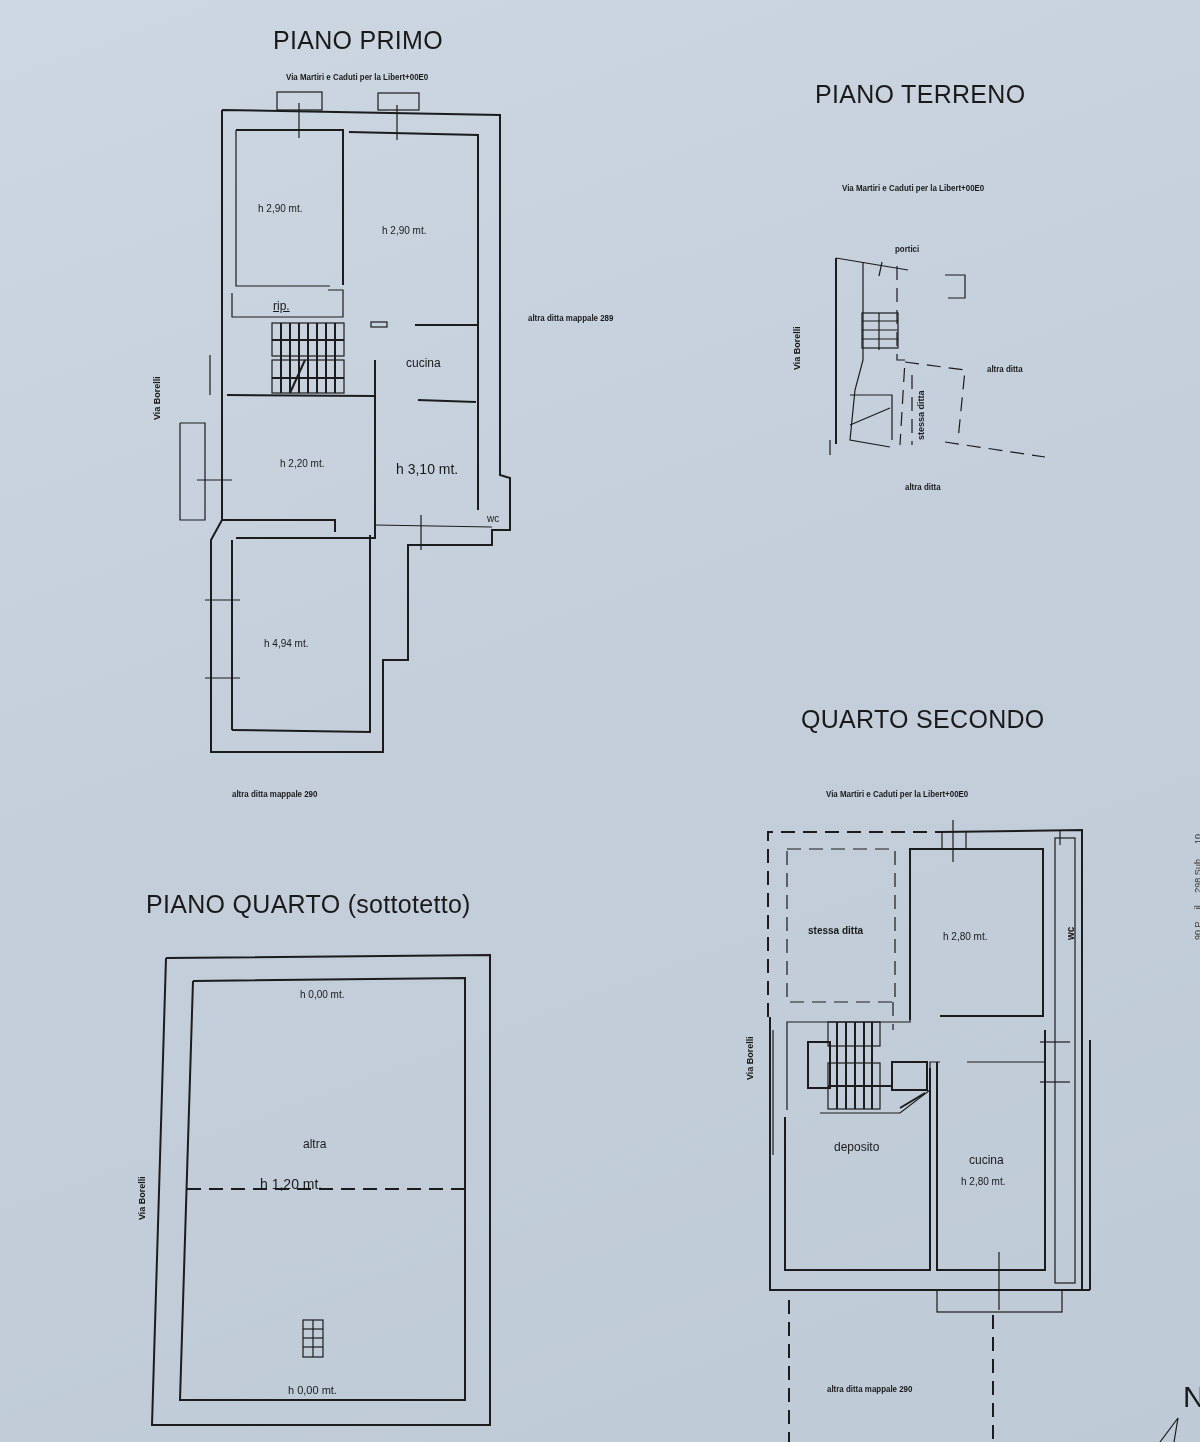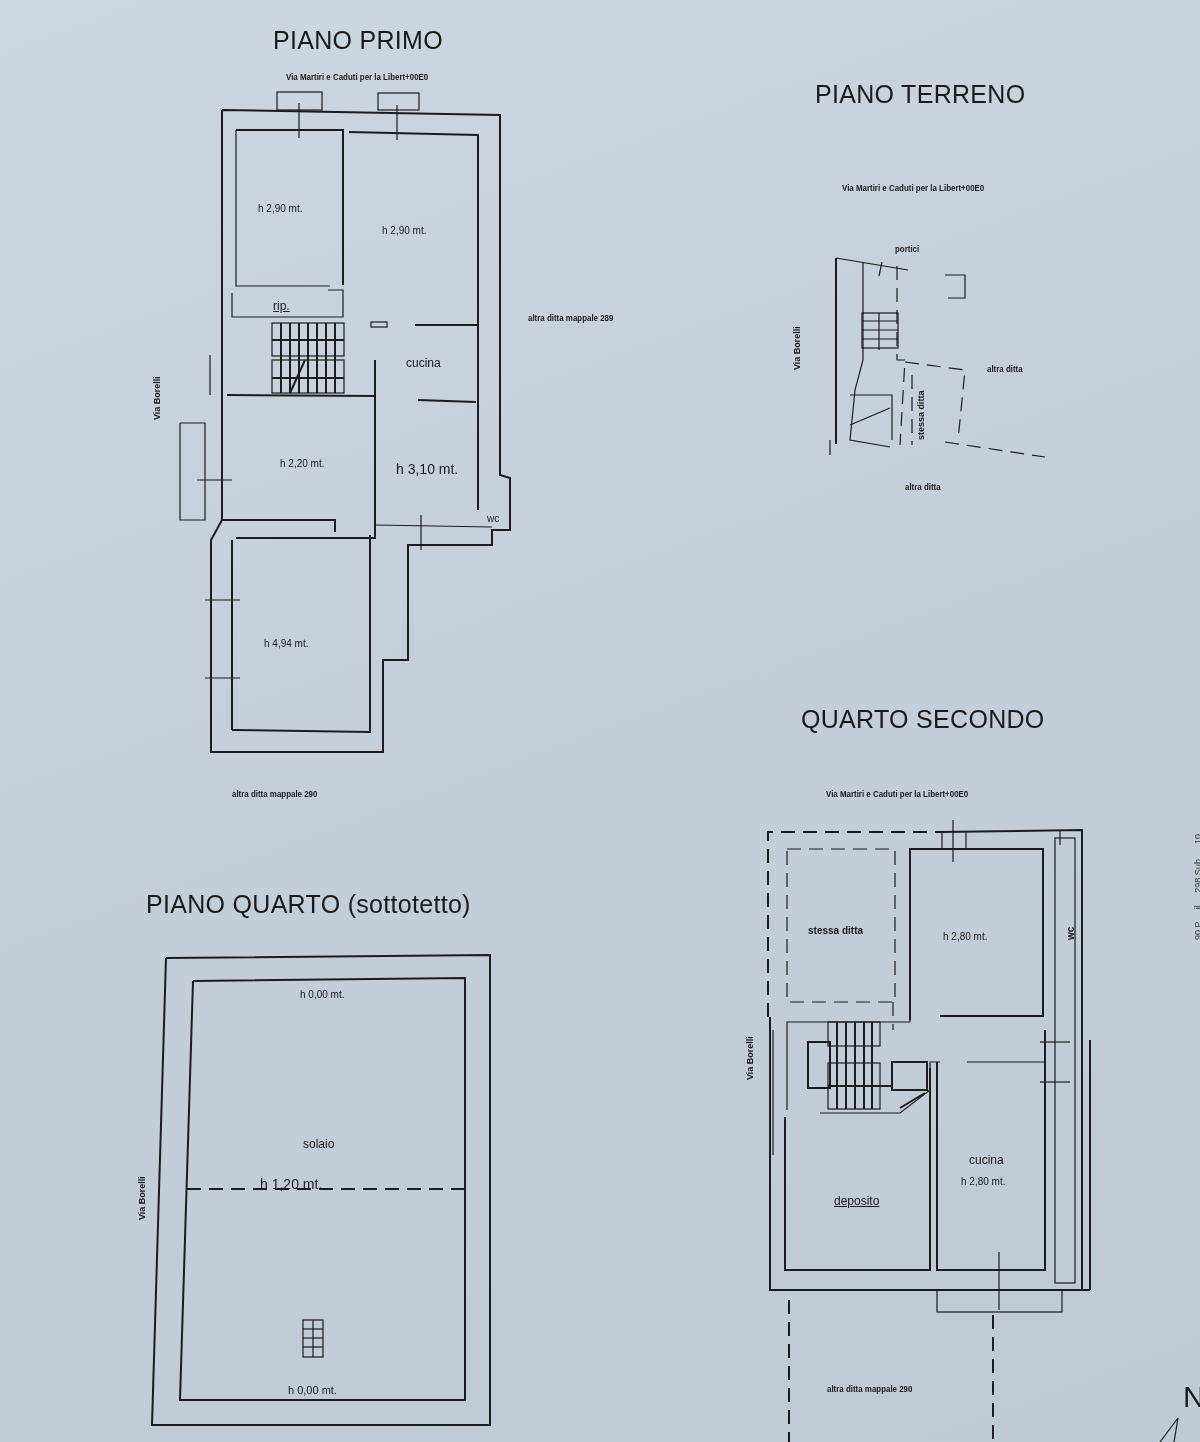--- a/index.html
+++ b/index.html
@@ -167,21 +167,21 @@
     <rect x="937" y="1290" width="125" height="22" class="thin"></rect>
     <line x1="773" y1="1030" x2="773" y2="1155" class="thin"></line>
 
     <line x1="789" y1="1300" x2="789" y2="1442" class="dash"></line>
     <line x1="993" y1="1315" x2="993" y2="1442" class="dash"></line>
   </svg>
 
   <div class="abs room" style="left:808px;top:925px;font-size:10px;font-weight:bold;">stessa ditta</div>
   <div class="abs room" style="left:943px;top:931px;font-size:10px;">h 2,80 mt.</div>
   <div class="abs vert" style="left:1065px;top:940px;font-size:10px;">wc</div>
-  <div class="abs room" style="left:834px;top:1194px;text-decoration:underline;">deposito</div>
+  <div class="abs room" style="left:834px;top:1140px;">deposito</div>
   <div class="abs room" style="left:969px;top:1153px;">cucina</div>
   <div class="abs room" style="left:961px;top:1176px;font-size:10px;">h 2,80 mt.</div>
   <div class="abs lbl" style="left:827px;top:1384px;">altra ditta mappale 290</div>
 </div>
 
 <div>
   <div class="abs title" style="left:146px;top:890px;">PIANO QUARTO (sottotetto)</div>
   <div class="abs vert" style="left:137px;top:1220px;">Via Borelli</div>
 
   <svg class="plan" width="1200" height="1442">
@@ -189,21 +189,21 @@
     <polyline points="193,981 465,978 465,1400 180,1400 193,981"></polyline>
     <line x1="187" y1="1189" x2="470" y2="1189" class="dash"></line>
     <rect x="303" y="1320" width="20" height="37" class="thin"></rect>
     <line x1="313" y1="1320" x2="313" y2="1357" class="thin"></line>
     <line x1="303" y1="1329" x2="323" y2="1329" class="thin"></line>
     <line x1="303" y1="1338" x2="323" y2="1338" class="thin"></line>
     <line x1="303" y1="1347" x2="323" y2="1347" class="thin"></line>
   </svg>
 
   <div class="abs room" style="left:300px;top:989px;font-size:10px;">h 0,00 mt.</div>
-  <div class="abs room" style="left:303px;top:1137px;">solaio</div>
+  <div class="abs room" style="left:303px;top:1137px;">altra</div>
   <div class="abs room" style="left:260px;top:1176px;font-size:14px;">h 1,20 mt.</div>
   <div class="abs room" style="left:288px;top:1384px;font-size:11px;">h 0,00 mt.</div>
 </div>
 
 <div class="abs north" style="left:1183px;top:1380px;">N</div>
 <svg class="plan" width="1200" height="1442">
   <polyline points="1160,1442 1178,1418 1174,1442" class="thin"></polyline>
 </svg>
 <div class="abs edge-text" style="left:1193px;top:950px;">... 90 P ... il ... 298 Sub. ... 10 ...</div>
 

